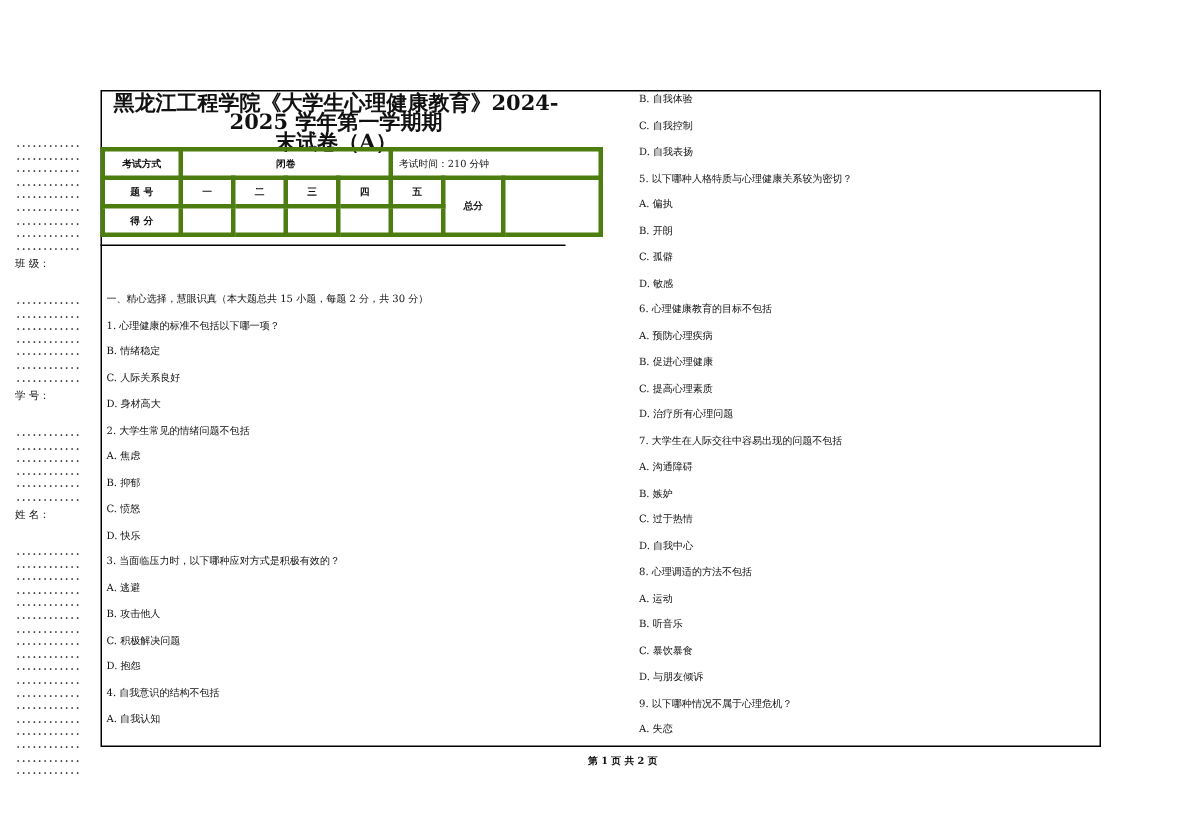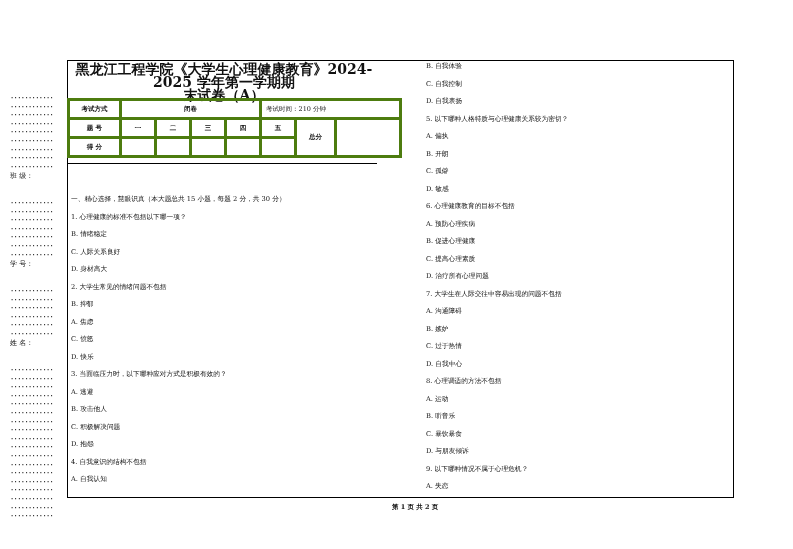--- a/index.html
+++ b/index.html
@@ -108,22 +108,22 @@
 <div class="sep-line"></div>
 
 <div class="col" style="left:71px;top:168px;margin-top:23px;">
   <div class="line">一、精心选择，慧眼识真（本大题总共 15 小题，每题 2 分，共 30 分）</div>
   <div id="left-lines">
       <div class="line">1. 心理健康的标准不包括以下哪一项？</div>
       <div class="line">B. 情绪稳定</div>
       <div class="line">C. 人际关系良好</div>
       <div class="line">D. 身材高大</div>
       <div class="line">2. 大学生常见的情绪问题不包括</div>
+      <div class="line">A. 焦虑</div>
       <div class="line">B. 抑郁</div>
-      <div class="line">A. 焦虑</div>
       <div class="line">C. 愤怒</div>
       <div class="line">D. 快乐</div>
       <div class="line">3. 当面临压力时，以下哪种应对方式是积极有效的？</div>
       <div class="line">A. 逃避</div>
       <div class="line">B. 攻击他人</div>
       <div class="line">C. 积极解决问题</div>
       <div class="line">D. 抱怨</div>
       <div class="line">4. 自我意识的结构不包括</div>
       <div class="line">A. 自我认知</div>
     </div>

